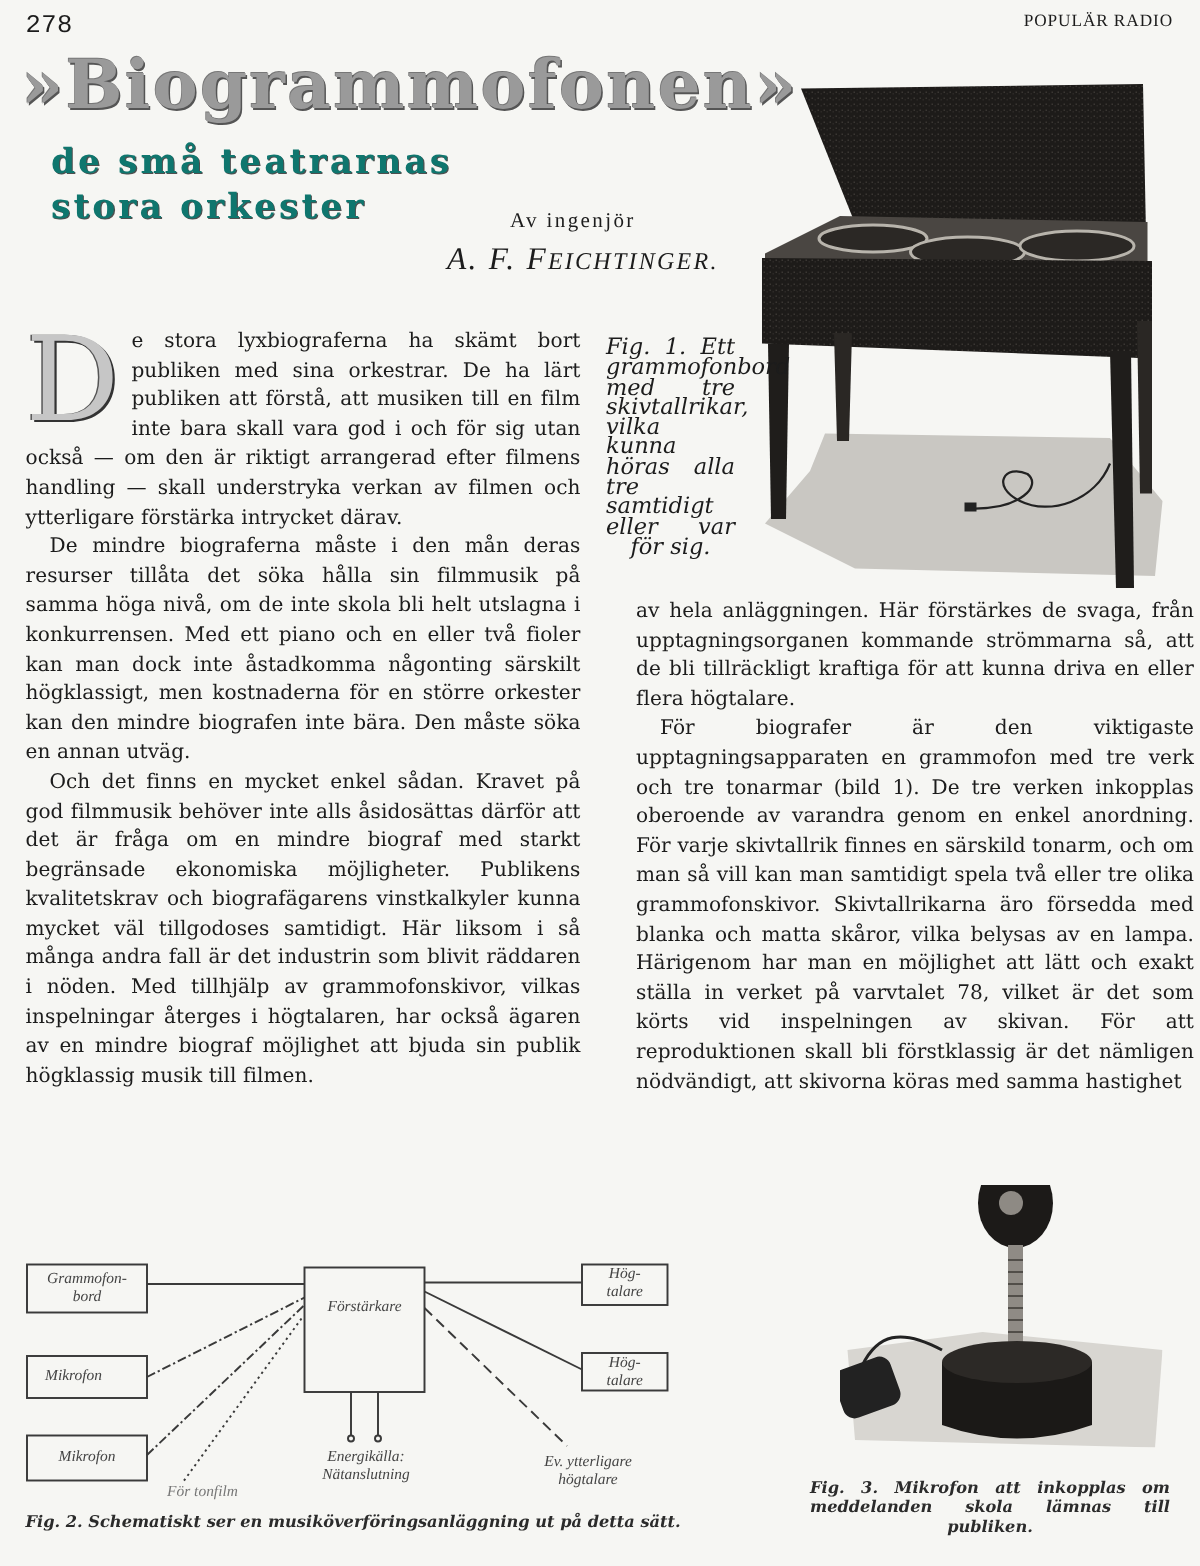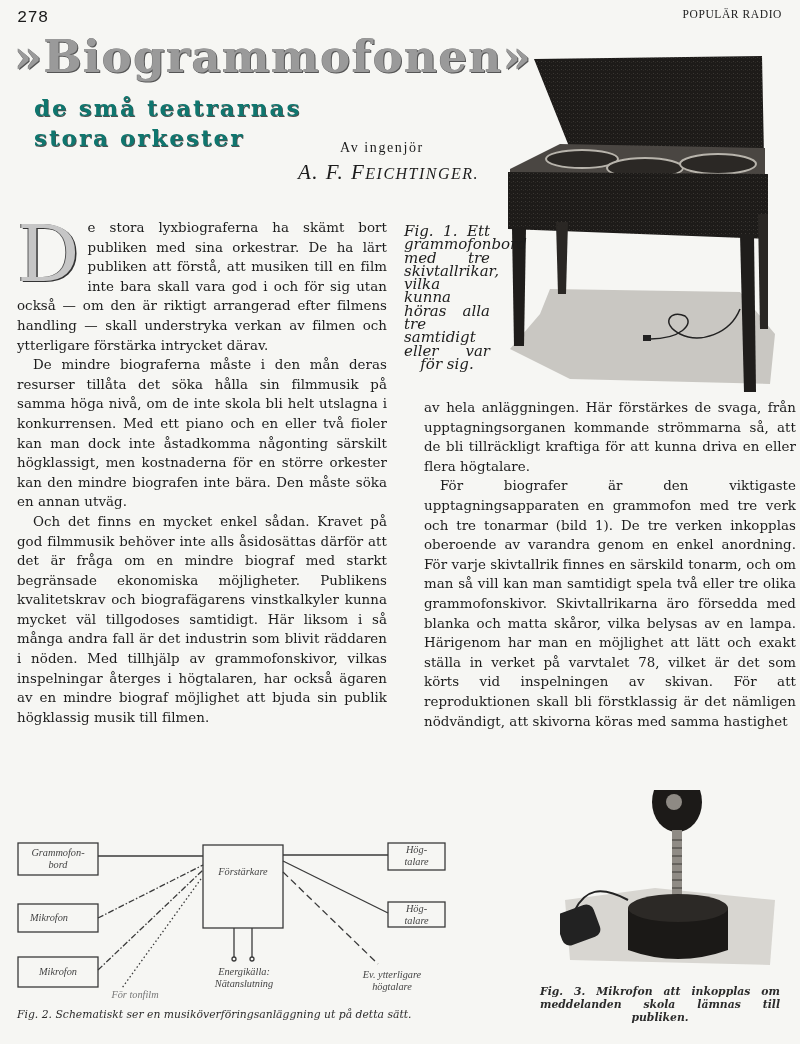--- a/index.html
+++ b/index.html
@@ -56,21 +56,21 @@
   .photo3 { left: 560px; top: 790px; width: 215px; height: 175px; }
 
   .fig3-caption {
     left: 540px; top: 985px; width: 240px; font-family: "DejaVu Serif", serif; font-style: italic; font-weight: bold;
     font-size: 10.8px; line-height: 13px; text-align: justify; text-align-last: center; color: #2b2b2b;
   }
 
   .diagram { left: 0; top: 830px; width: 470px; height: 175px; }
   .diag-label { position: absolute; font-family: Liberation Serif, serif; font-style: italic; font-size: 10.3px; color: #444; text-align: center; line-height: 12px; }
   .fig2-caption {
-    left: 17px; top: 1008px; font-family: "DejaVu Serif", serif; font-style: italic; font-weight: normal;
+    left: 17px; top: 1008px; font-family: "DejaVu Serif", serif; font-style: italic; font-weight: bold;
     font-size: 10.8px; color: #2b2b2b; white-space: nowrap;
   }
 </style>
 </head>
 <body>
 
 <div class="abs page-number">278</div>
 <div class="abs running-head">POPULÄR RADIO</div>
 
 <div class="abs main-title">»Biogrammofonen»</div>

